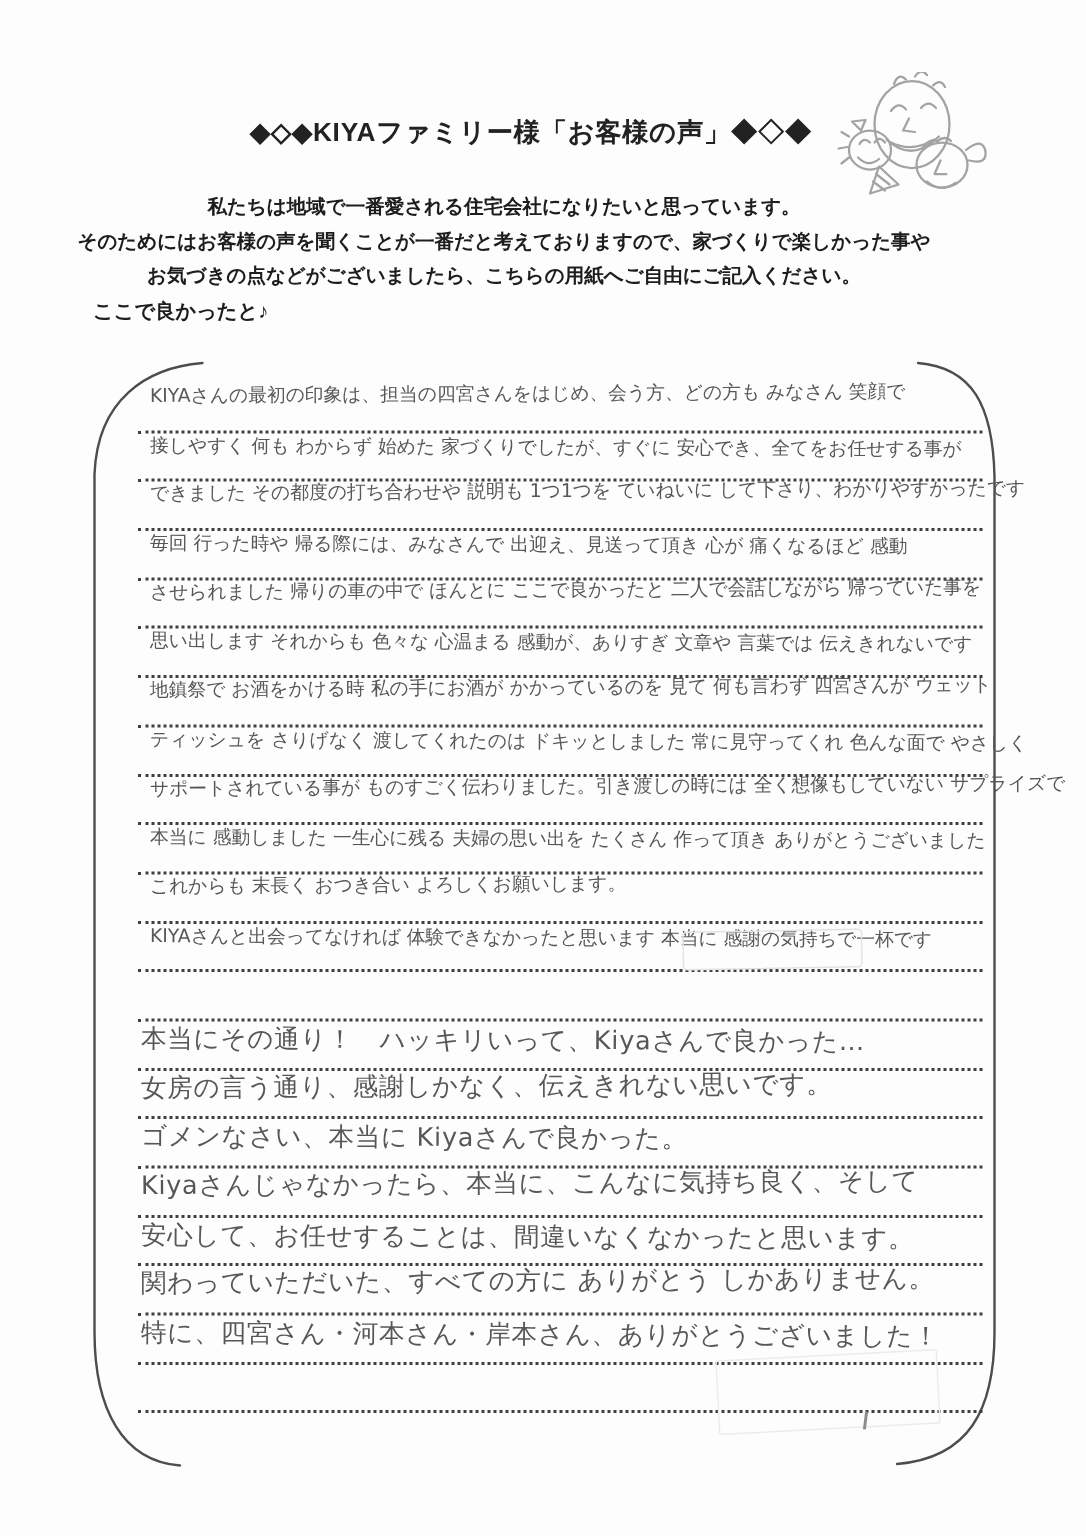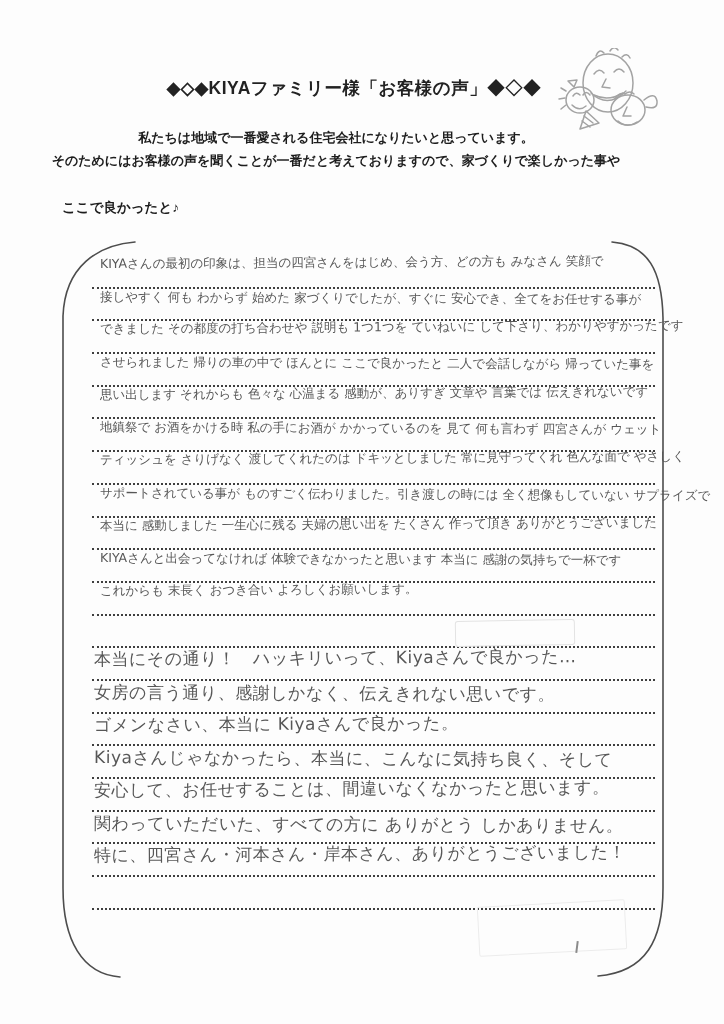--- a/index.html
+++ b/index.html
@@ -99,62 +99,66 @@
     <path d="M86 52 q11 -9 13 1 q1 9 -11 6"></path>
     <path d="M57 51 q4 -7 10 -5"></path>
     <path d="M67 46 q5 -4 9 0"></path>
     <path d="M69 59 l-4 9 l8 0"></path>
     <path d="M60 73 q9 8 19 1"></path>
   </svg>
 
   <div class="intro">
     <p>私たちは地域で一番愛される住宅会社になりたいと思っています。</p>
     <p>そのためにはお客様の声を聞くことが一番だと考えておりますので、家づくりで楽しかった事や</p>
+    <p>お気づきの点などがございましたら、こちらの用紙へご自由にご記入ください。</p>
   </div>
 
   <div class="prompt">ここで良かったと♪</div>
 
   <svg class="boxborder" viewBox="0 0 625 762" aria-hidden="true">
     <path d="M 85 14 C 48 17, 15 38, 13 88 L 13 660 C 13 712, 32 746, 70 749"></path>
     <path d="M 562 14 C 598 17, 612 42, 613 90 L 613 660 C 613 712, 596 744, 548 748"></path>
   </svg>
 
   <div class="rows">
     <div class="row s1">
         <span class="hw">KIYAさんの最初の印象は、担当の四宮さんをはじめ、会う方、どの方も みなさん 笑顔で</span>
       </div>
     <div class="row s1">
         <span class="hw">接しやすく 何も わからず 始めた 家づくりでしたが、すぐに 安心でき、全てをお任せする事が</span>
       </div>
     <div class="row s1">
         <span class="hw">できました その都度の打ち合わせや 説明も 1つ1つを ていねいに して下さり、わかりやすかったです</span>
       </div>
     <div class="row s1">
+        <span class="hw">毎回 行った時や 帰る際には、みなさんで 出迎え、見送って頂き 心が 痛くなるほど 感動</span>
+      </div>
+    <div class="row s1">
         <span class="hw">させられました 帰りの車の中で ほんとに ここで良かったと 二人で会話しながら 帰っていた事を</span>
       </div>
     <div class="row s1">
         <span class="hw">思い出します それからも 色々な 心温まる 感動が、ありすぎ 文章や 言葉では 伝えきれないです</span>
       </div>
     <div class="row s1">
         <span class="hw">地鎮祭で お酒をかける時 私の手にお酒が かかっているのを 見て 何も言わず 四宮さんが ウェット</span>
       </div>
     <div class="row s1">
         <span class="hw">ティッシュを さりげなく 渡してくれたのは ドキッとしました 常に見守ってくれ 色んな面で やさしく</span>
       </div>
     <div class="row s1">
         <span class="hw">サポートされている事が ものすごく伝わりました。引き渡しの時には 全く想像もしていない サプライズで</span>
       </div>
     <div class="row s1">
         <span class="hw">本当に 感動しました 一生心に残る 夫婦の思い出を たくさん 作って頂き ありがとうございました</span>
       </div>
     <div class="row s1">
-        <span class="hw">KIYAさんと出会ってなければ 体験できなかったと思います 本当に 感謝の気持ちで一杯です</span>
+        <span class="hw">これからも 末長く おつき合い よろしくお願いします。</span>
       </div>
     <div class="row s1">
-        <span class="hw">これからも 末長く おつき合い よろしくお願いします。</span>
+        <span class="hw">KIYAさんと出会ってなければ 体験できなかったと思います 本当に 感謝の気持ちで一杯です</span>
       </div>
     <div class="row blank"></div>
     <div class="row s2">
         <span class="hw">本当にその通り！　ハッキリいって、Kiyaさんで良かった…</span>
       </div>
     <div class="row s2">
         <span class="hw">女房の言う通り、感謝しかなく、伝えきれない思いです。</span>
       </div>
     <div class="row s2">
         <span class="hw">ゴメンなさい、本当に Kiyaさんで良かった。</span>

